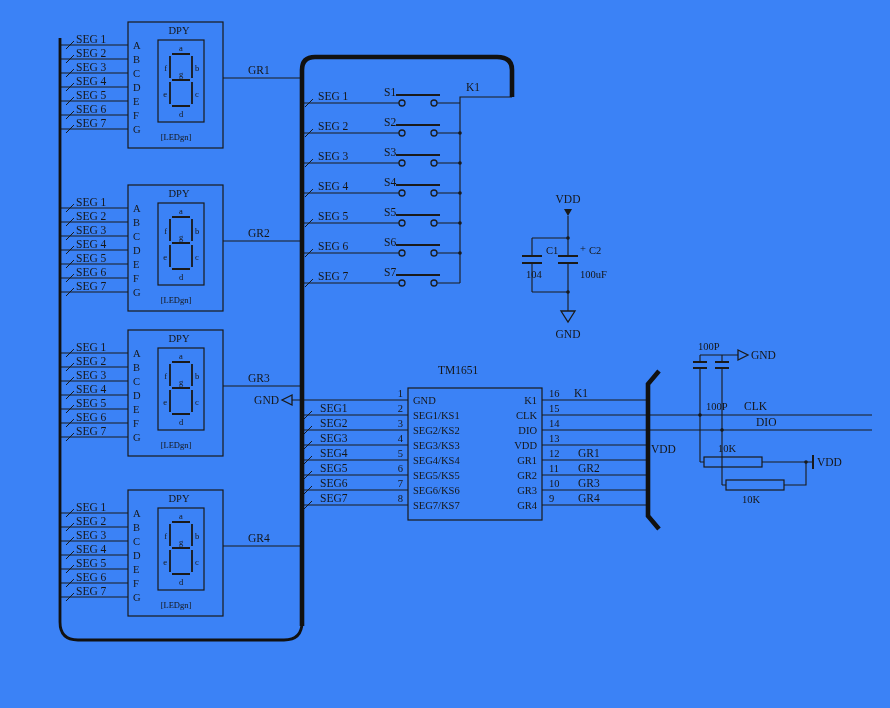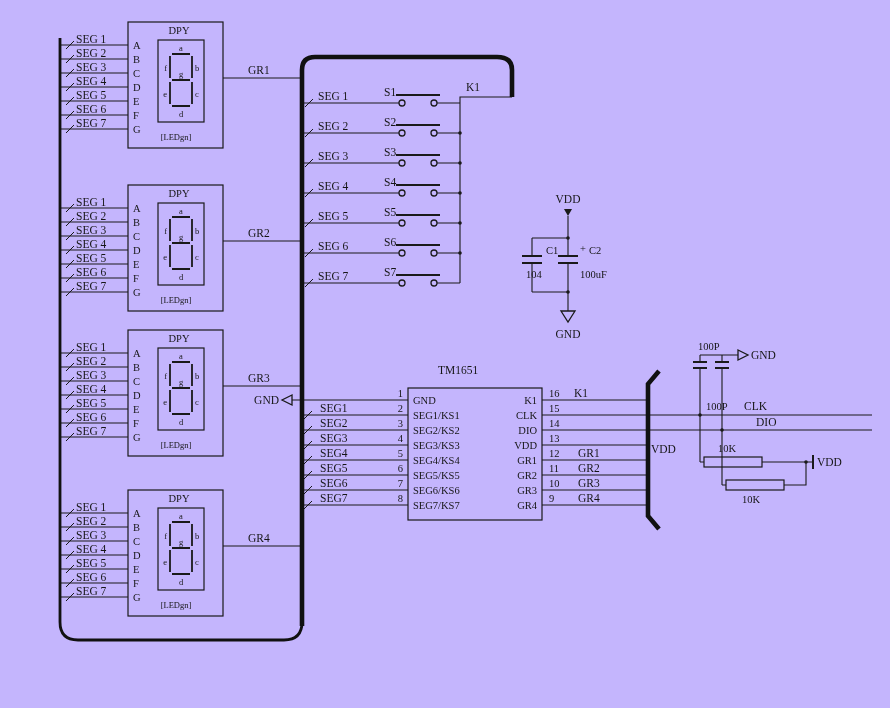--- a/index.html
+++ b/index.html
@@ -1,16 +1,16 @@
 <!DOCTYPE html>
 <html><head>
 <meta charset="utf-8">
 <style>
   html,body{margin:0;padding:0;background:#ffffff;}
-  .wrap{width:890px;height:708px;background:#c4b5fd;position:relative;overflow:hidden;text-align:right;}
+  .wrap{width:890px;height:708px;background:#3b82f6;position:relative;overflow:hidden;text-align:right;}
   svg{display:block;}
   .w{stroke:#1a1a1a;stroke-width:1.1;fill:none;}
   .bus{stroke:#111;stroke-width:4.6;fill:none;}
   .bus3{stroke:#111;stroke-width:2.8;fill:none;}
   .bx{stroke:#1a1a1a;stroke-width:1.2;fill:none;}
   .sg{stroke:#1a1a1a;stroke-width:1.8;fill:none;}
   .sl{stroke:#1a1a1a;stroke-width:1;fill:none;}
   .sym{stroke:#1a1a1a;stroke-width:1.3;fill:none;}
   .sb{stroke:#1a1a1a;stroke-width:2.2;fill:none;}
   .dt{fill:#1a1a1a;stroke:none;}

